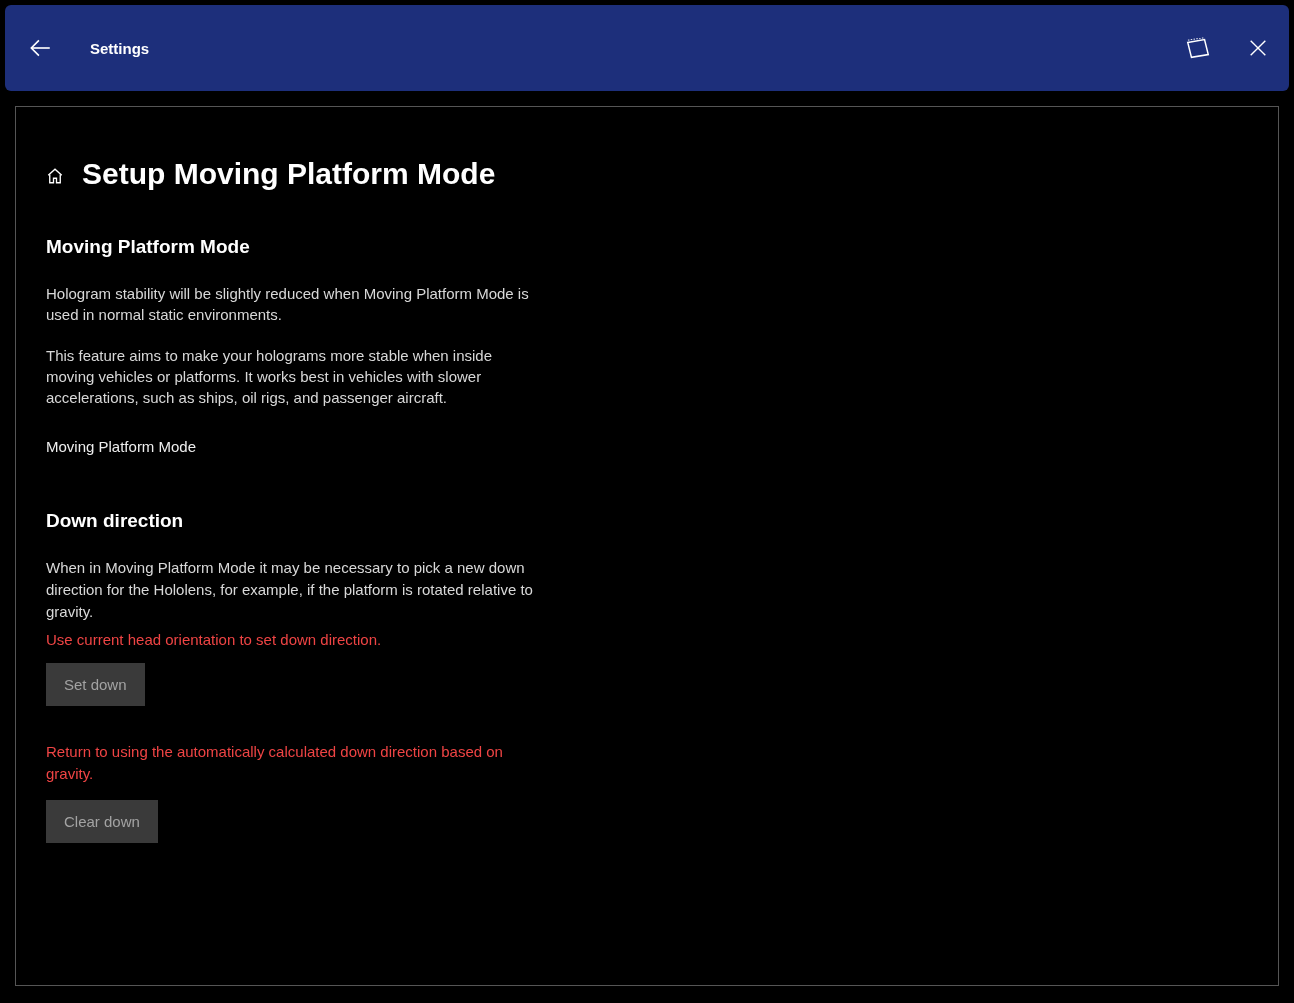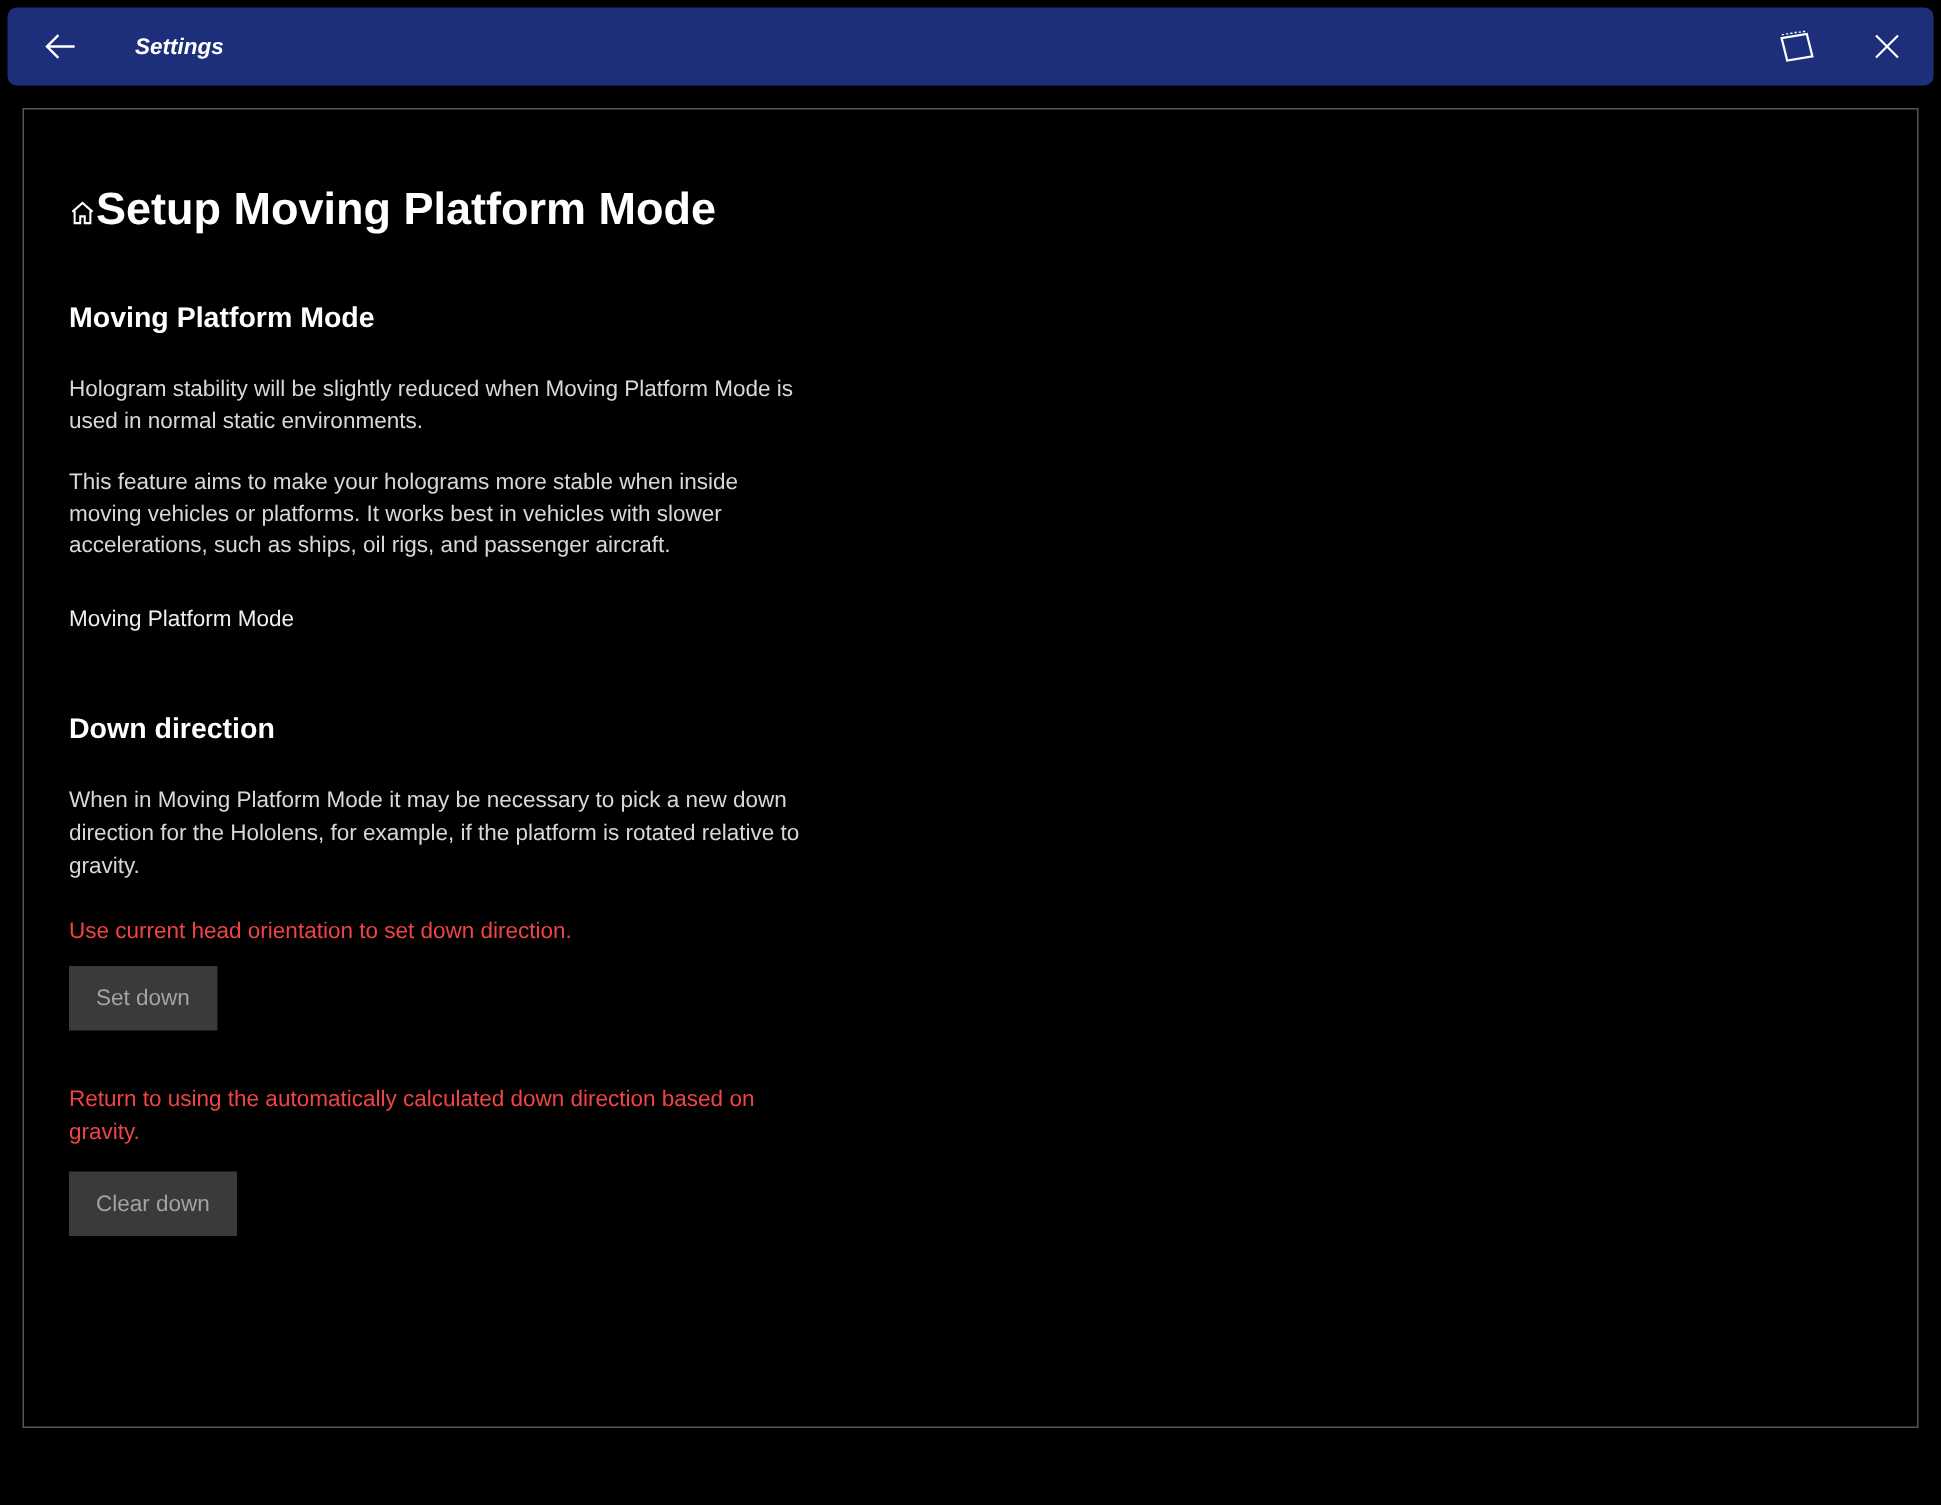--- a/index.html
+++ b/index.html
@@ -12,28 +12,27 @@
       font-family: 'Segoe UI', -apple-system, sans-serif;
       background: #000000;
       color: #ffffff;
       width: 1294px;
       height: 1003px;
       overflow: hidden;
     }
     
     .header-bar {
       background: #1d2f7b;
-      height: 52px;
+      height: 86px;
       display: flex;
       align-items: center;
       padding: 0 20px;
       border-radius: 6px;
       margin: 5px;
       position: relative;
-      font-style: italic;
     }
     
     .back-arrow {
       width: 30px;
       height: 30px;
       display: flex;
       align-items: center;
       justify-content: center;
       cursor: pointer;
       margin-right: 35px;
@@ -64,20 +63,21 @@
       margin: 15px;
       border: 1px solid #555;
       background: #000;
       padding: 50px 30px 40px 30px;
       height: 880px;
     }
     
     .page-title-row {
       display: flex;
       align-items: center;
+      gap: 18px;
       margin-bottom: 45px;
     }
     
     .home-icon {
       display: flex;
       align-items: center;
       justify-content: center;
       margin-top: 4px;
     }
     
@@ -146,21 +146,21 @@
     
     .section-gap {
       margin-top: 55px;
     }
     
     .sub-description {
       font-size: 15px;
       color: #d8d8d8;
       line-height: 1.45;
       max-width: 490px;
-      margin-bottom: 24px;
+      margin-bottom: 9px;
     }
     
     .action-hint {
       font-size: 15px;
       color: #ef4444;
       margin-bottom: 15px;
     }
     
     .action-button {
       background: #3a3a3a;

